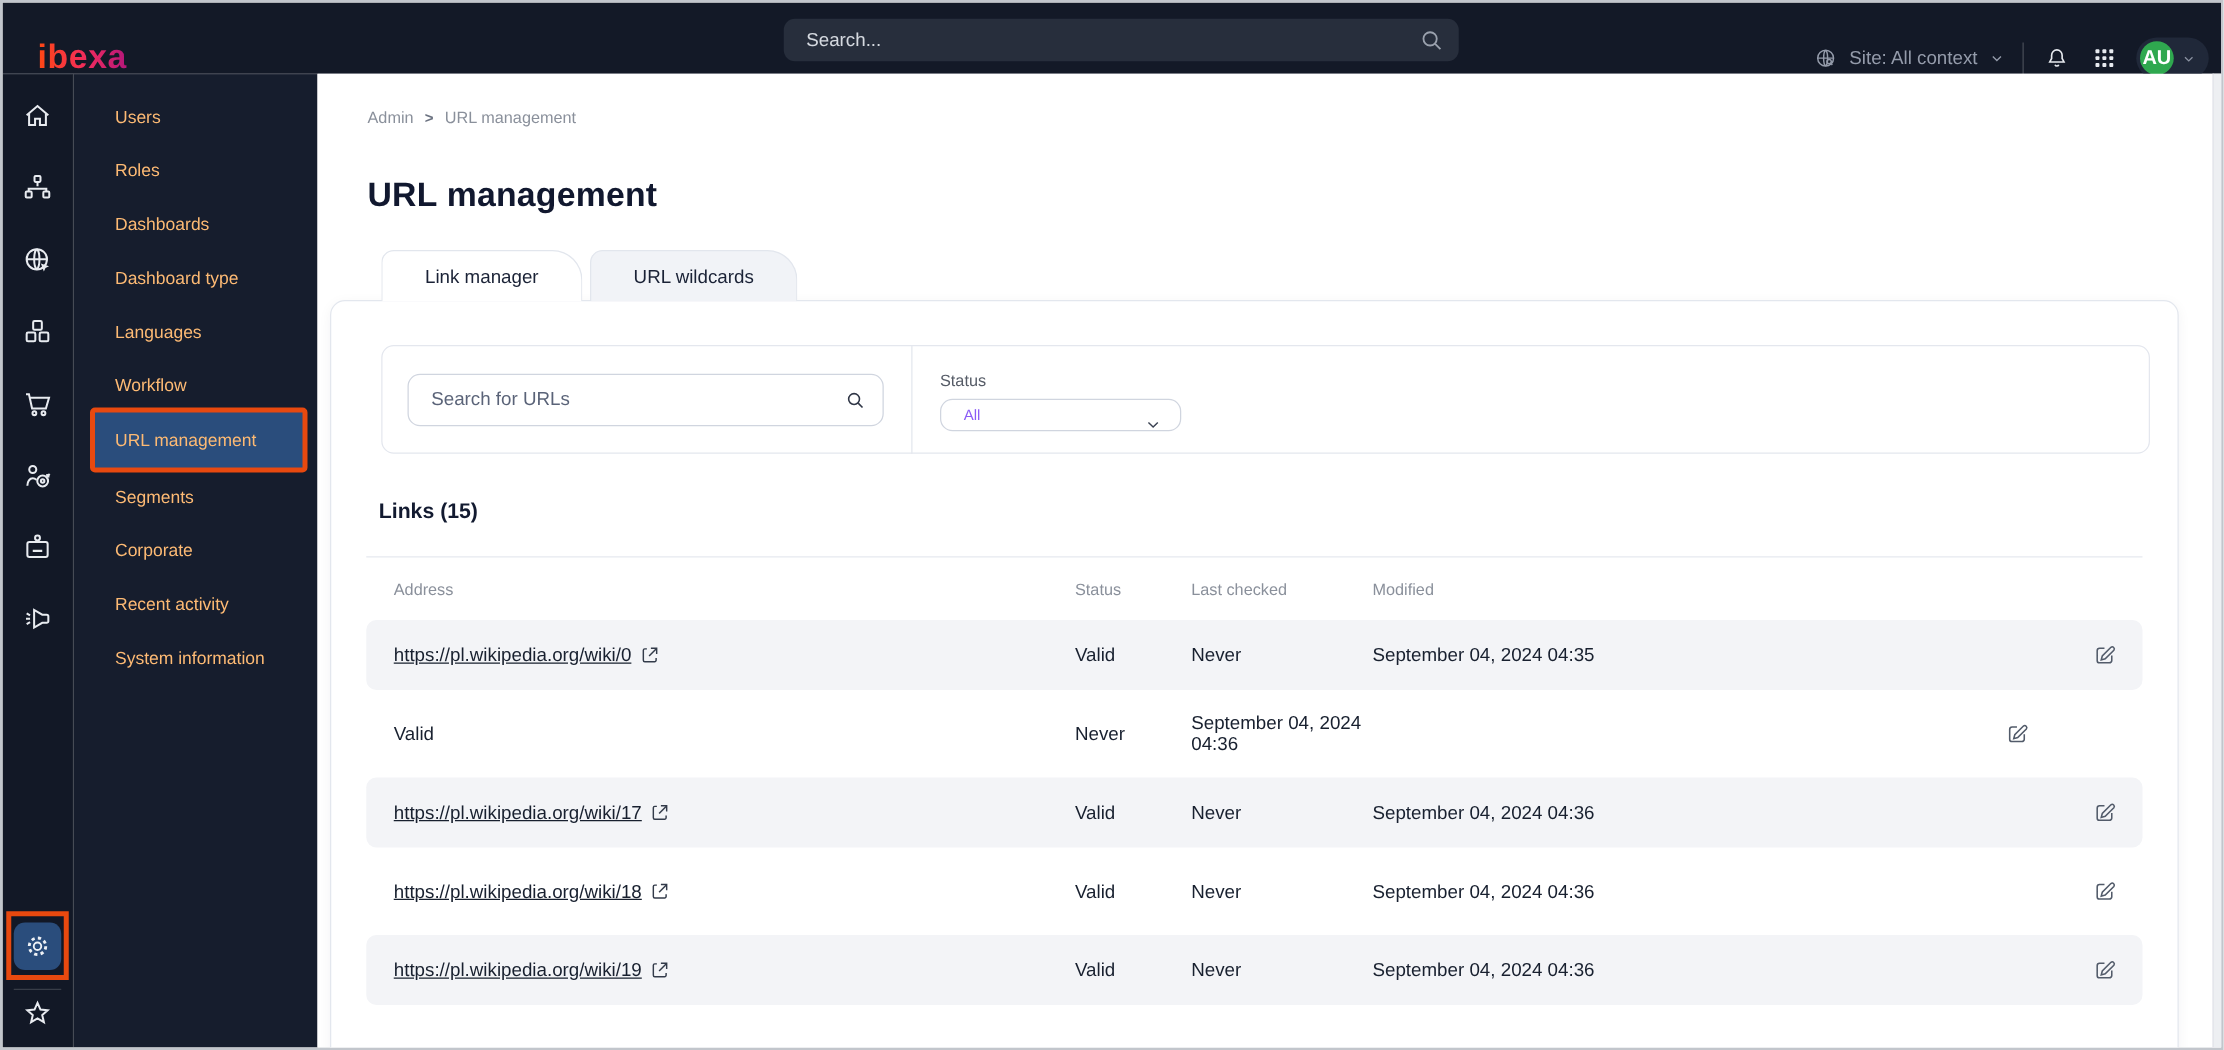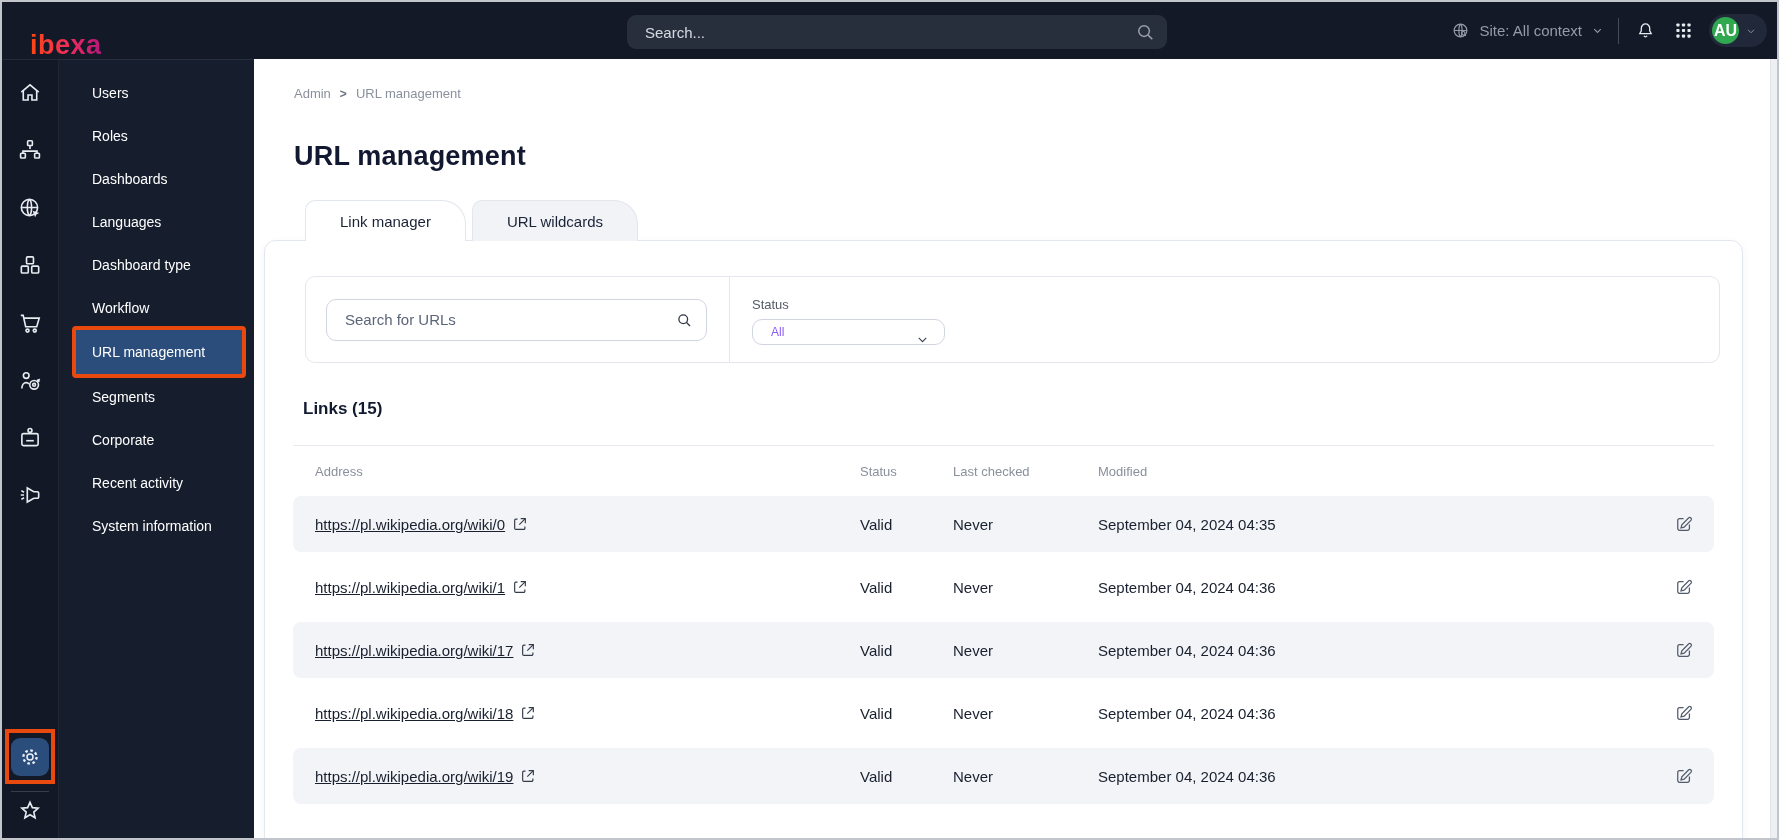--- a/index.html
+++ b/index.html
@@ -22,21 +22,21 @@
     cursor:pointer; line-height:1;
   }
   .top-search{
     position:absolute; left:625px; top:13px; width:540px; height:34px;
     background:#272e3c; border:none; border-radius:9px;
     color:#e8eaee; font-size:15px; padding:0 44px 0 18px; outline:none;
     font-family:"Liberation Sans", sans-serif;
   }
   .top-search::placeholder{ color:#dfe3e9; opacity:.95; }
   .top-search-icon{ position:absolute; left:1132px; top:19px; width:22px; height:22px; color:#9aa1ad; cursor:pointer; }
-  .top-right{ position:absolute; right:10px; top:0; height:57px; display:flex; align-items:center; gap:14px; }
+  .top-right{ position:absolute; right:10px; top:16px; height:57px; display:flex; align-items:center; gap:14px; }
   .site-context{ display:flex; align-items:center; gap:9px; color:#949baa; font-size:15px; cursor:pointer; }
   .site-context svg{ color:#949baa; }
   .top-divider{ width:1px; height:26px; background:rgba(255,255,255,.22); }
   .icon-btn{ width:24px; height:24px; color:#e7eaef; cursor:pointer; display:flex; align-items:center; justify-content:center; }
   .avatar-pill{
     display:flex; align-items:center; gap:6px; background:#202839;
     border-radius:999px; padding:3px 10px 3px 3px; cursor:pointer;
   }
   .avatar-circle{
     width:27px; height:27px; border-radius:50%; background:#2fa84f;
@@ -68,21 +68,21 @@
   }
   .rail-divider{ position:absolute; left:9px; top:731px; width:38px; height:1px; background:rgba(255,255,255,.16); }
 
   
   .menu{
     width:195px; flex:0 0 195px; background:#161d2d;
     border-top:1px solid rgba(255,255,255,.08); padding-top:11px;
   }
   .menu-item{
     height:43px; display:flex; align-items:center; padding-left:33px;
-    color:#ffffff; font-size:14px; cursor:pointer; white-space:nowrap;
+    color:#fdba74; font-size:14px; cursor:pointer; white-space:nowrap;
   }
   .menu-item.active{
     height:52px; margin:-3px 8px -3px 13px; padding-left:16px;
     background:#2a4d7c; border:4px solid #e8490f; border-radius:4px;
   }
 
   
   .content{
     position:relative; flex:1; background:#fff; overflow:hidden;
     padding:0 34px 0 40px;
@@ -296,22 +296,22 @@
         <svg viewBox="0 0 24 24" fill="none" stroke="currentColor" stroke-width="1.5">
             <path d="M12 4l2.2 4.9 5.3.5-4 3.6 1.2 5.2L12 15.4 7.3 18.2l1.2-5.2-4-3.6 5.3-.5z"></path>
           </svg>
       </span>
     </div>
 
     <div class="menu">
       <div class="menu-item">Users</div>
       <div class="menu-item">Roles</div>
       <div class="menu-item">Dashboards</div>
+      <div class="menu-item">Dashboard type</div>
       <div class="menu-item">Languages</div>
-      <div class="menu-item">Dashboard type</div>
       <div class="menu-item">Workflow</div>
       <div class="menu-item active">URL management</div>
       <div class="menu-item">Segments</div>
       <div class="menu-item">Corporate</div>
       <div class="menu-item">Recent activity</div>
       <div class="menu-item">System information</div>
     </div>
 
     <div class="content">
 
@@ -385,30 +385,20 @@
               <span class="edit-btn">
                 <svg viewBox="0 0 24 24" fill="none" stroke="currentColor" stroke-width="1.5">
                     <path d="M11.5 5.5H6.8A2.3 2.3 0 0 0 4.5 7.8v9.4a2.3 2.3 0 0 0 2.3 2.3h9.4a2.3 2.3 0 0 0 2.3-2.3v-4.7"></path>
                     <path d="M17.7 4.6a2 2 0 0 1 2.8 2.8l-8.3 8.3-3.8 1 1-3.8z"></path>
                   </svg>
               </span>
             </div>
           </div>
 
           <div class="t-row">
-            <div class="cell-address">
-              <span class="url-link">https://pl.wikipedia.org/wiki/1</span>
-              <span class="ext-icon">
-                <svg viewBox="0 0 18 18" fill="none" stroke="currentColor" stroke-width="1.3">
-                    <path d="M6.2 3.5H4.3A1.3 1.3 0 0 0 3 4.8v8.9A1.3 1.3 0 0 0 4.3 15h8.9a1.3 1.3 0 0 0 1.3-1.3v-1.9"></path>
-                    <path d="M9.8 3h5.2v5.2"></path>
-                    <path d="M8.2 9.8 14.7 3.3"></path>
-                  </svg>
-              </span>
-            </div>
             <div>Valid</div>
             <div>Never</div>
             <div>September 04, 2024 04:36</div>
             <div class="cell-actions">
               <span class="edit-btn">
                 <svg viewBox="0 0 24 24" fill="none" stroke="currentColor" stroke-width="1.5">
                     <path d="M11.5 5.5H6.8A2.3 2.3 0 0 0 4.5 7.8v9.4a2.3 2.3 0 0 0 2.3 2.3h9.4a2.3 2.3 0 0 0 2.3-2.3v-4.7"></path>
                     <path d="M17.7 4.6a2 2 0 0 1 2.8 2.8l-8.3 8.3-3.8 1 1-3.8z"></path>
                   </svg>
               </span>

